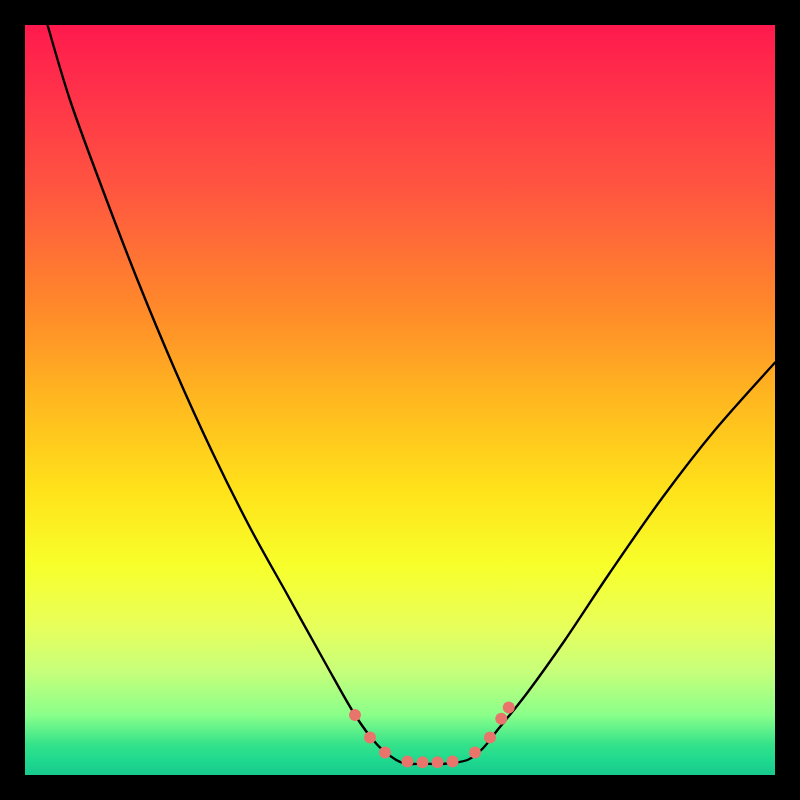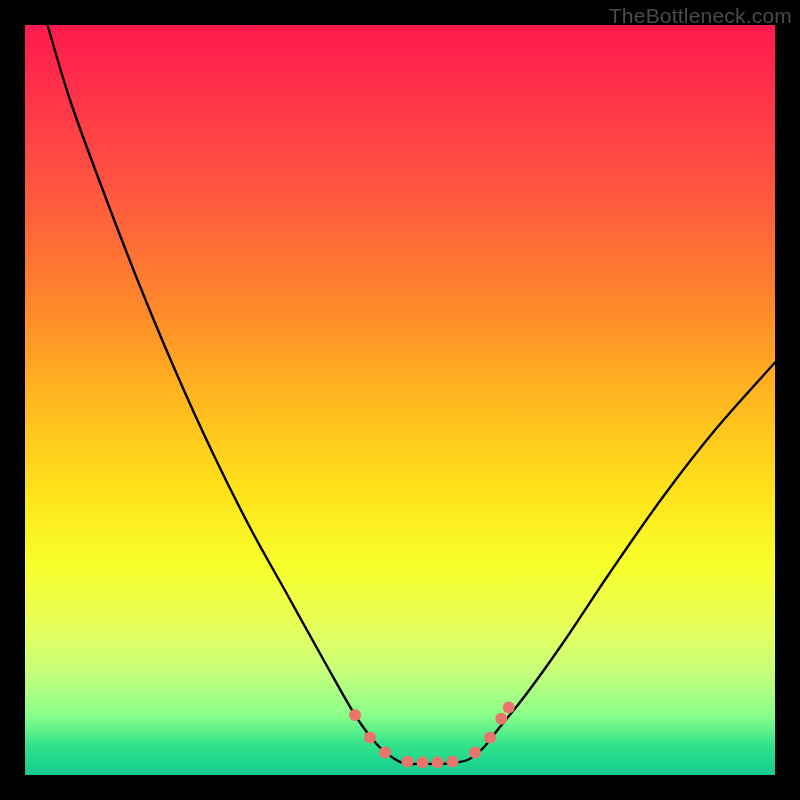--- a/index.html
+++ b/index.html
@@ -75,14 +75,13 @@
           <circle cx="397.5" cy="737.25" r="6" fill="#e9746c"></circle>
           <circle cx="412.50000000000006" cy="737.25" r="6" fill="#e9746c"></circle>
           <circle cx="427.49999999999994" cy="736.5" r="6" fill="#e9746c"></circle>
           <circle cx="450" cy="727.5" r="6" fill="#e9746c"></circle>
           <circle cx="465" cy="712.5" r="6" fill="#e9746c"></circle>
           <circle cx="476.25" cy="693.75" r="6" fill="#e9746c"></circle>
           <circle cx="483.75" cy="682.5" r="6" fill="#e9746c"></circle>
         </g>
     </svg>
   </div>
-  <div class="watermark">TheBottleneck.com</div>
 </div>
 
 </body></html>

